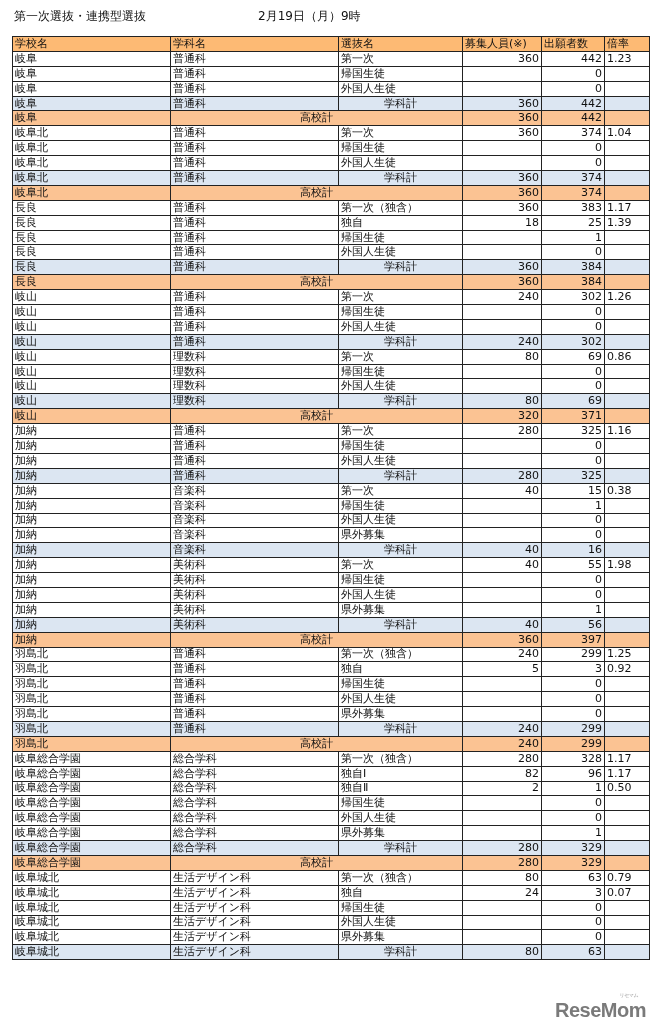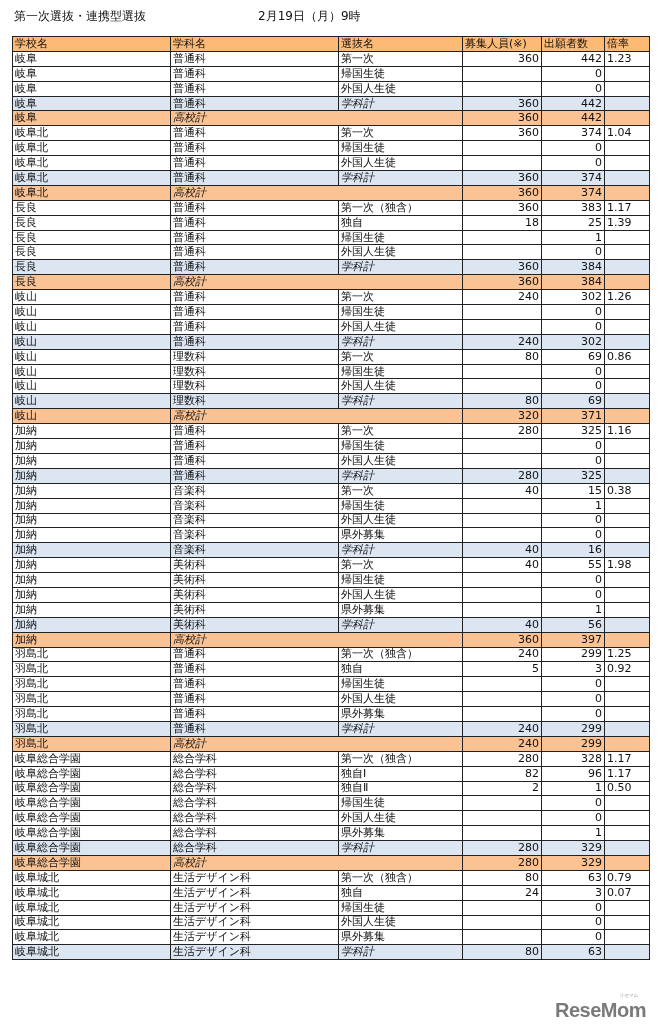--- a/index.html
+++ b/index.html
@@ -6,21 +6,21 @@
   body { width:666px; height:1030px; position:relative; overflow:hidden;
          font-family:"DejaVu Sans", sans-serif; color:#111; }
   .title { position:absolute; top:8px; left:14px; font-size:12px; font-weight:normal; letter-spacing:0px; }
   .date { position:absolute; top:8px; left:258px; font-size:12px; font-weight:normal; }
   table.grid { position:absolute; top:36px; left:12px; border-collapse:collapse; table-layout:fixed; width:637px; }
   table.grid td, table.grid th { border:1px solid #222; height:13.9px; padding:0 2px; font-size:11px; line-height:12px;
          white-space:nowrap; overflow:hidden; font-weight:normal; }
   th { background:#fdba74; text-align:left; font-weight:bold; }
   td.num { text-align:right; padding-right:6px; }
   td.ratio { text-align:left; padding-left:3px; }
-  td.lbl { text-align:left;font-style:italic; }
+  td.lbl { text-align:center; }
   tr.sub td { background:#dce6f2; }
   tr.tot td { background:#fbc393; }
   tr.tot td.merged { border-left:1px solid #222;margin-left:29px; }
   .logo { position:absolute; right:20px; bottom:8px; font-size:20px; font-weight:bold; color:#7a7a7a;
           font-family:Liberation Sans, sans-serif; letter-spacing:-0.5px; }
   .logo small { position:absolute; top:-7px; right:8px; font-size:5px; color:#999; font-weight:normal; }
 </style>
 </head>
 <body>
 

